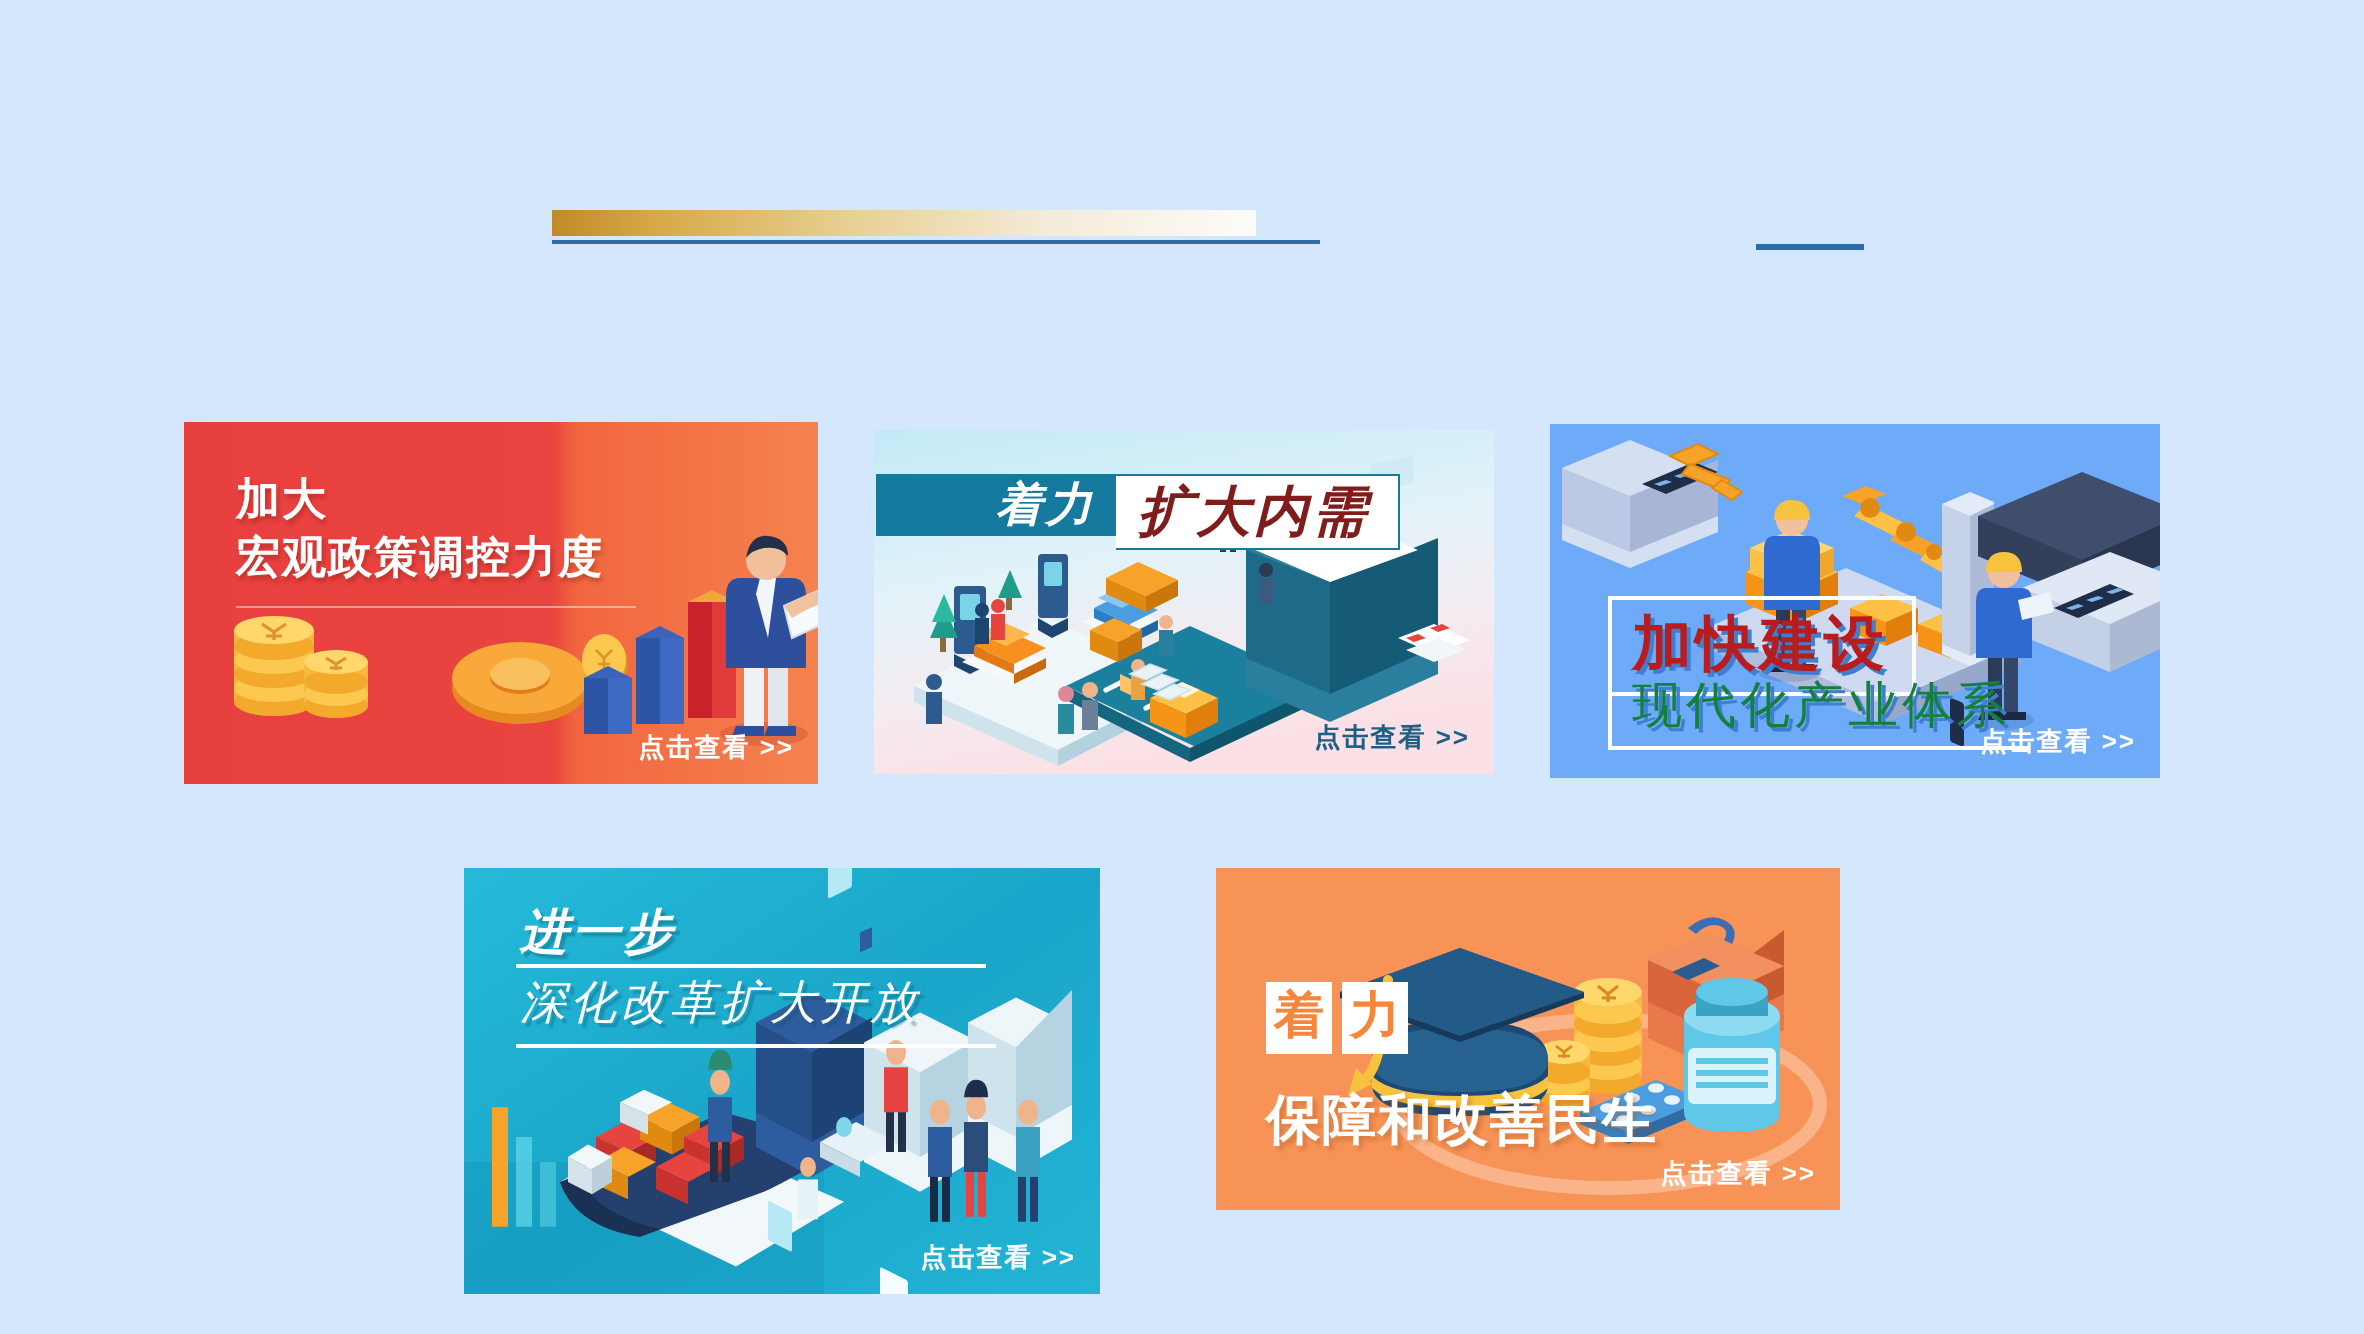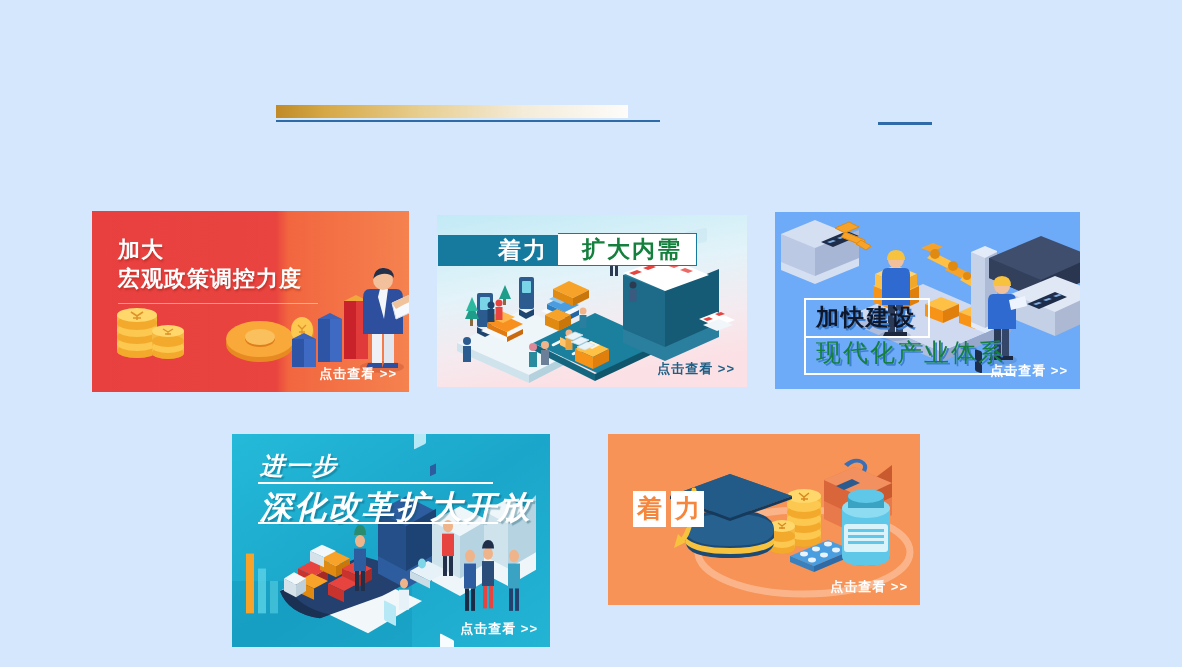--- a/index.html
+++ b/index.html
@@ -130,41 +130,41 @@
   #card1 .underline {
     position: absolute; left: 26px; top: 92px; width: 200px; height: 1px;
     background: rgba(255,255,255,.45); z-index: 5;
   }
 
   
   #card2 { left: 437px; top: 215px; width: 310px; height: 172px; }
   #card2 .card-art { background: linear-gradient(170deg, #bfe9f5 0%, #dff2f8 38%, #f3eaf0 72%, #fbe2e6 100%); }
   #card2 .tagbox {
     position: absolute; left: 1px; top: 22px; z-index: 5;
-    display: flex; align-items: flex-end; height: 29px;
+    display: flex; align-items: flex-start; height: 29px; font-style: italic;
   }
   #card2 .tag-a {
     background: #16799e; color: #ffffff;
     font-size: 23px; font-weight: bold; letter-spacing: 2px;
     padding: 0 10px 0 60px; display: flex; align-items: center;
   }
   #card2 .tag-b {
-    background: #ffffff; color: #15803d;
-    font-size: 23px; font-weight: bold; letter-spacing: 2px;
-    padding: 0 14px 0 24px; display: flex; align-items: center;
+    background: #ffffff; color: #7f1d1d;
+    font-size: 27px; font-weight: bold; letter-spacing: 2px;
+    padding: 0 14px 0 11px; display: flex; align-items: center;
     border: 1px solid #16799e; border-left: none;
   }
 
   
   #card3 { left: 775px; top: 212px; width: 305px; height: 177px; }
   #card3 .card-art { background: linear-gradient(160deg, #74b1fa 0%, #6aa9f7 55%, #6fadf9 100%); }
   #card3 .box1 {
     position: absolute; left: 29px; top: 86px; z-index: 5;
     border: 2px solid #ffffff; padding: 2px 12px 3px 10px;
-    font-size: 23px; font-weight: bold; letter-spacing: 2px; color: #0f172a;
+    font-size: 30px; font-weight: bold; letter-spacing: 2px; color: #b91c1c;
     text-shadow: 2px 2px 0 #3f7fd0;
   }
   #card3 .box2 {
     position: absolute; left: 29px; top: 122px; z-index: 5;
     border-left: 2px solid #ffffff; border-bottom: 2px solid #ffffff;
     padding: 2px 10px 4px 10px;
     font-size: 25px; font-weight: normal; letter-spacing: 2px; color: #15803d;
     text-shadow: 2px 2px 0 #3f7fd0;
   }
 
@@ -172,21 +172,21 @@
   #card4 { left: 232px; top: 434px; width: 318px; height: 213px; }
   #card4 .card-art { background: linear-gradient(120deg, #22b6d6 0%, #1ba7cb 45%, #17a8c9 70%, #20b2d2 100%); }
   #card4 .t1 {
     position: absolute; left: 28px; top: 16px; z-index: 5;
     font-size: 24px; font-weight: bold; font-style: italic; color: #ffffff;
     letter-spacing: 2px; text-shadow: 2px 2px 1px rgba(10,80,100,.35);
   }
   #card4 .r1 { position: absolute; left: 26px; top: 48px; width: 235px; height: 2px; background: #fff; z-index: 5; }
   #card4 .t2 {
     position: absolute; left: 28px; top: 52px; z-index: 5;
-    font-size: 32px; font-weight: bold; font-style: italic; color: #ffffff;
+    font-size: 23px; font-weight: normal; font-style: italic; color: #ffffff;
     letter-spacing: 2px; text-shadow: 2px 2px 1px rgba(10,80,100,.35);
   }
   #card4 .r2 { position: absolute; left: 26px; top: 88px; width: 240px; height: 2px; background: #fff; z-index: 5; }
 
   
   #card5 { left: 608px; top: 434px; width: 312px; height: 171px; }
   #card5 .card-art { background: linear-gradient(150deg, #f79a5c 0%, #f79054 50%, #f79a60 100%); }
   #card5 .zl { position: absolute; left: 25px; top: 57px; z-index: 5; display: flex; gap: 5px; }
   #card5 .zl span {
     background: #ffffff; color: #f5863c;
@@ -775,14 +775,15 @@
             <rect x="240" y="101" width="36" height="3"></rect>
             <rect x="240" y="107" width="36" height="3"></rect>
           </g>
       </g>
     </svg>
   </div>
   <div class="zl">
     <span>着</span>
     <span>力</span>
   </div>
+  <div class="t2">保障和改善民生</div>
   <div class="cta">点击查看 &gt;&gt;</div>
 </div>
 
 </body></html>

